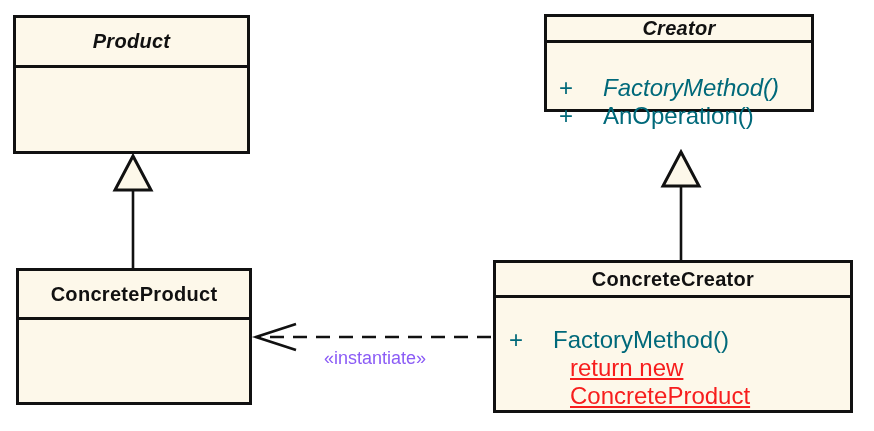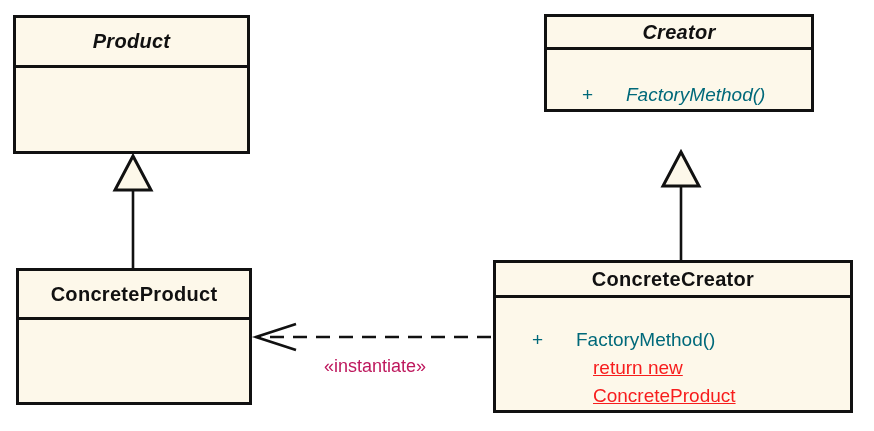--- a/index.html
+++ b/index.html
@@ -32,22 +32,21 @@
     justify-content: center;
     font-weight: bold;
     font-size: 20px;
     color: #111111;
     letter-spacing: 0.3px;
   }
   .uml-title.abstract { font-style: italic; }
   .uml-body {
     flex: 1;
     box-sizing: border-box;
-    font-size: 19px;
-    margin-left: 23px;
+    font-size: 24px;
   }
   .member {
     line-height: 28px;
     white-space: nowrap;
     color: #00697a;
   }
   .member .vis {
     display: inline-block;
     width: 44px;
     box-sizing: border-box;
@@ -57,25 +56,25 @@
     line-height: 28px;
     white-space: nowrap;
     color: #f71d1d;
   }
   #creator-body { padding: 13px 0 0 12px; }
   #ccreator-body { padding: 10px 0 0 13px; }
   #ccreator-body .note-line { padding-left: 61px; text-decoration: underline; }
   #instantiate-label {
     position: absolute;
     left: 283px;
-    top: 356px;
+    top: 348px;
     width: 184px;
     text-align: center;
     font-size: 18px;
-    color: #be185d;
+    color: #8b5cf6;
     white-space: nowrap;
   }
   #arrow-layer {
     position: absolute;
     left: 0; top: 0;
     width: 874px;
     height: 431px;
     pointer-events: none;
   }
 </style>
@@ -87,20 +86,23 @@
   <div class="uml-box" style="left:13px; top:15px; width:237px; height:139px;">
     <div class="uml-title abstract" style="height:50px;">Product</div>
     <div class="uml-body"></div>
   </div>
 
   <div class="uml-box" style="left:544px; top:14px; width:270px; height:98px;">
     <div class="uml-title abstract" style="height:48px;">Creator</div>
     <div class="uml-body" id="creator-body">
       <div class="member">
         <span class="vis">+</span><span class="mtext italic">FactoryMethod()</span>
+      </div>
+      <div class="member">
+        <span class="vis">+</span><span class="mtext">AnOperation()</span>
       </div>
     </div>
   </div>
 
   <div class="uml-box" style="left:16px; top:268px; width:236px; height:137px;">
     <div class="uml-title" style="height:49px;">ConcreteProduct</div>
     <div class="uml-body"></div>
   </div>
 
   <div class="uml-box" style="left:493px; top:260px; width:360px; height:153px;">

